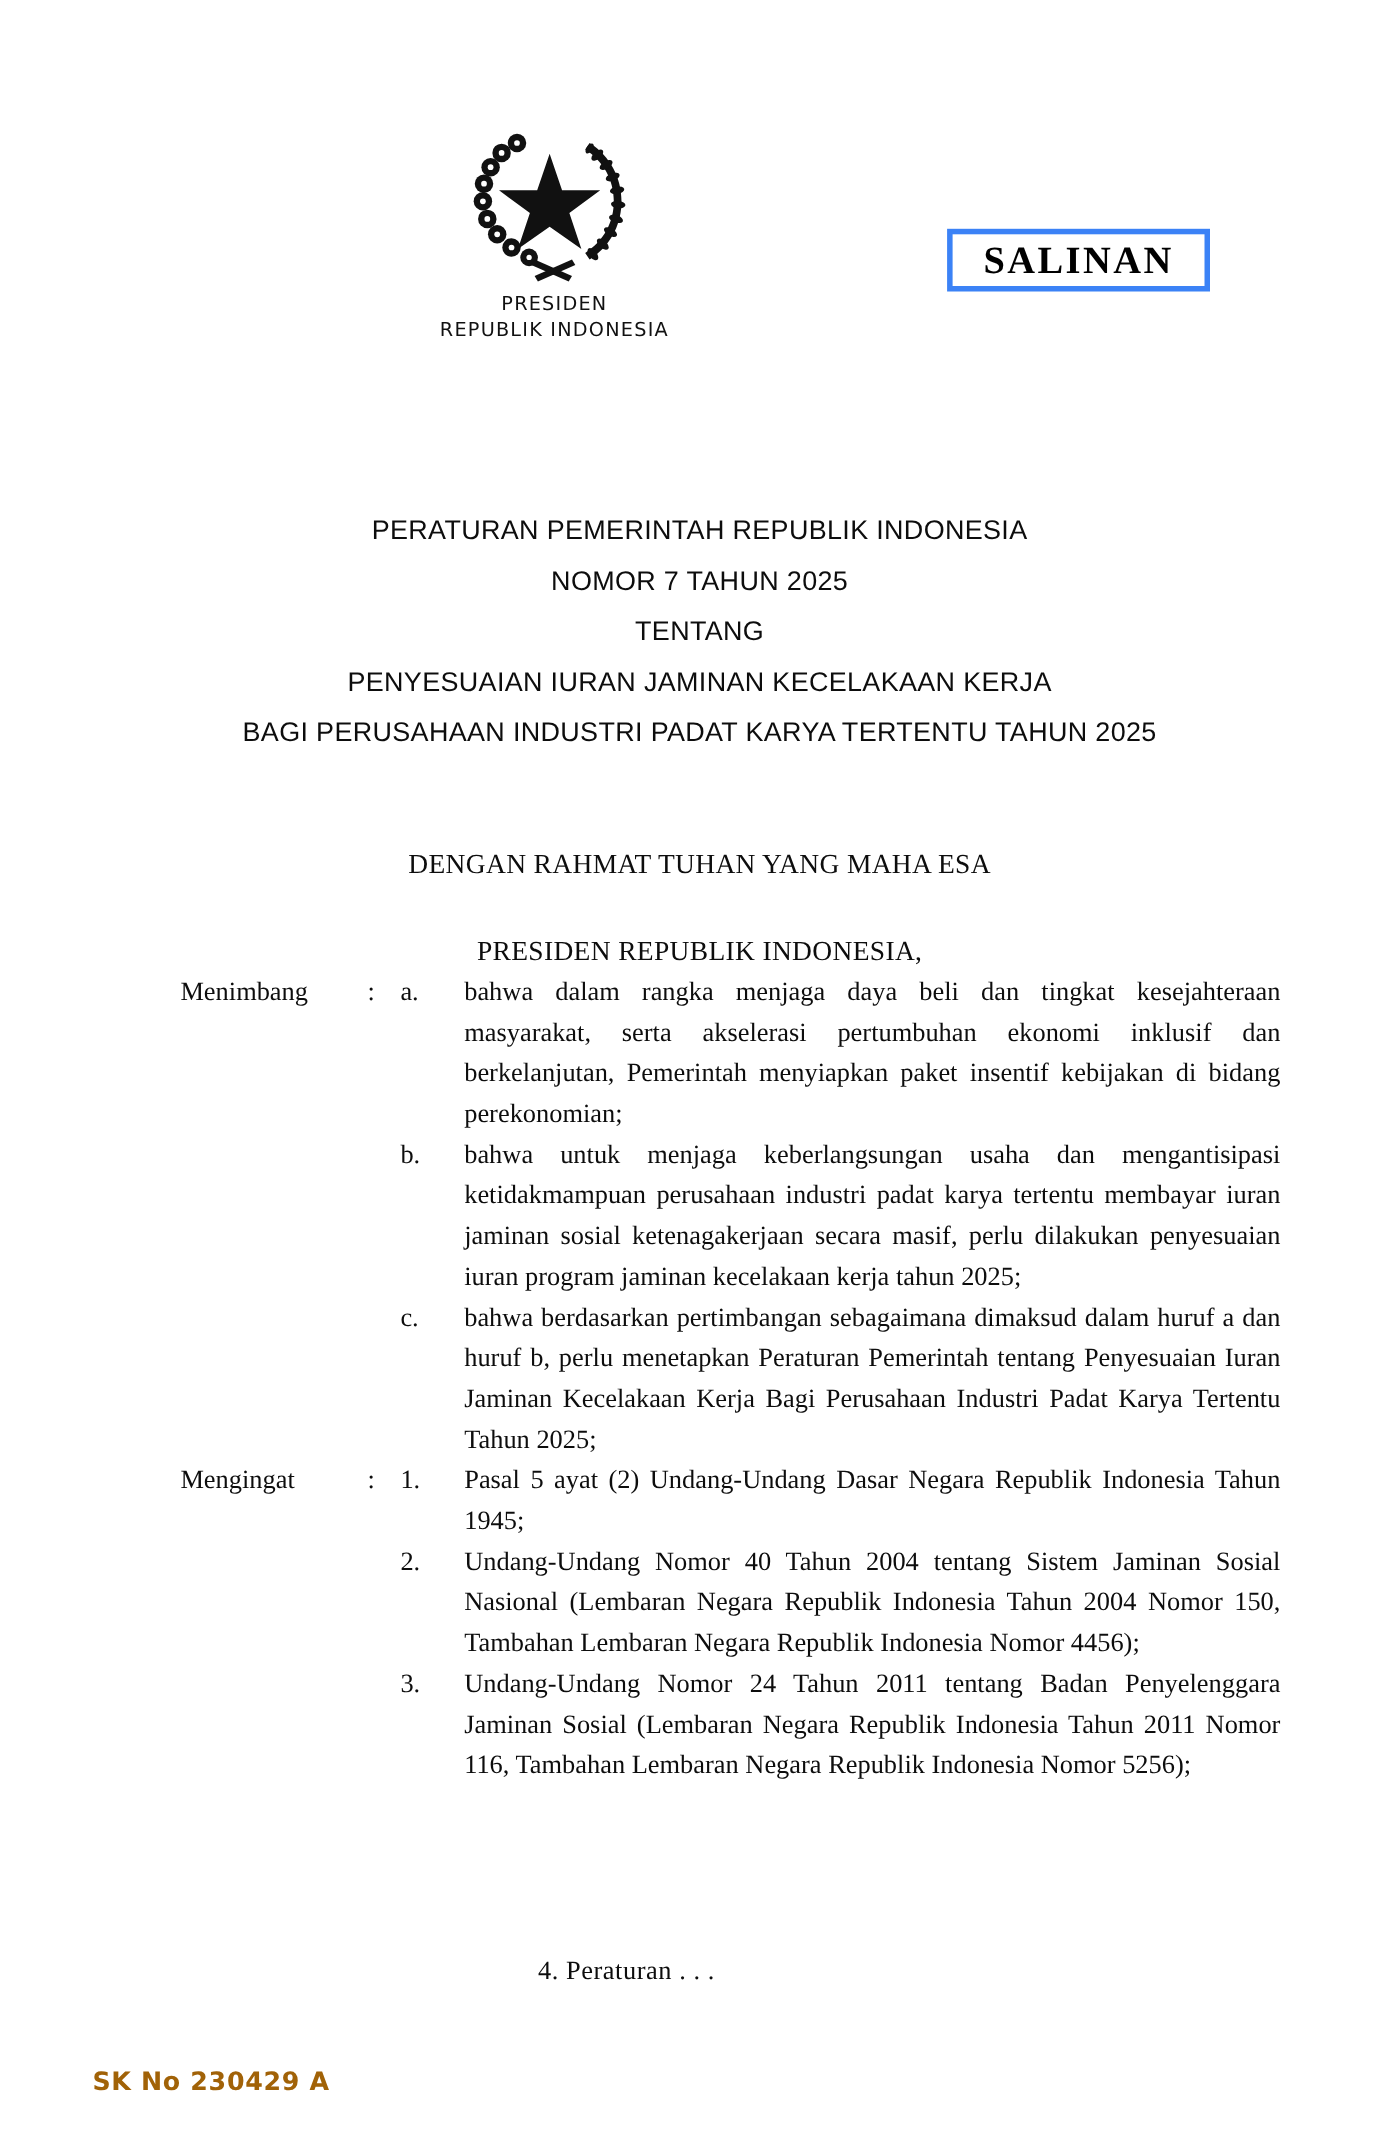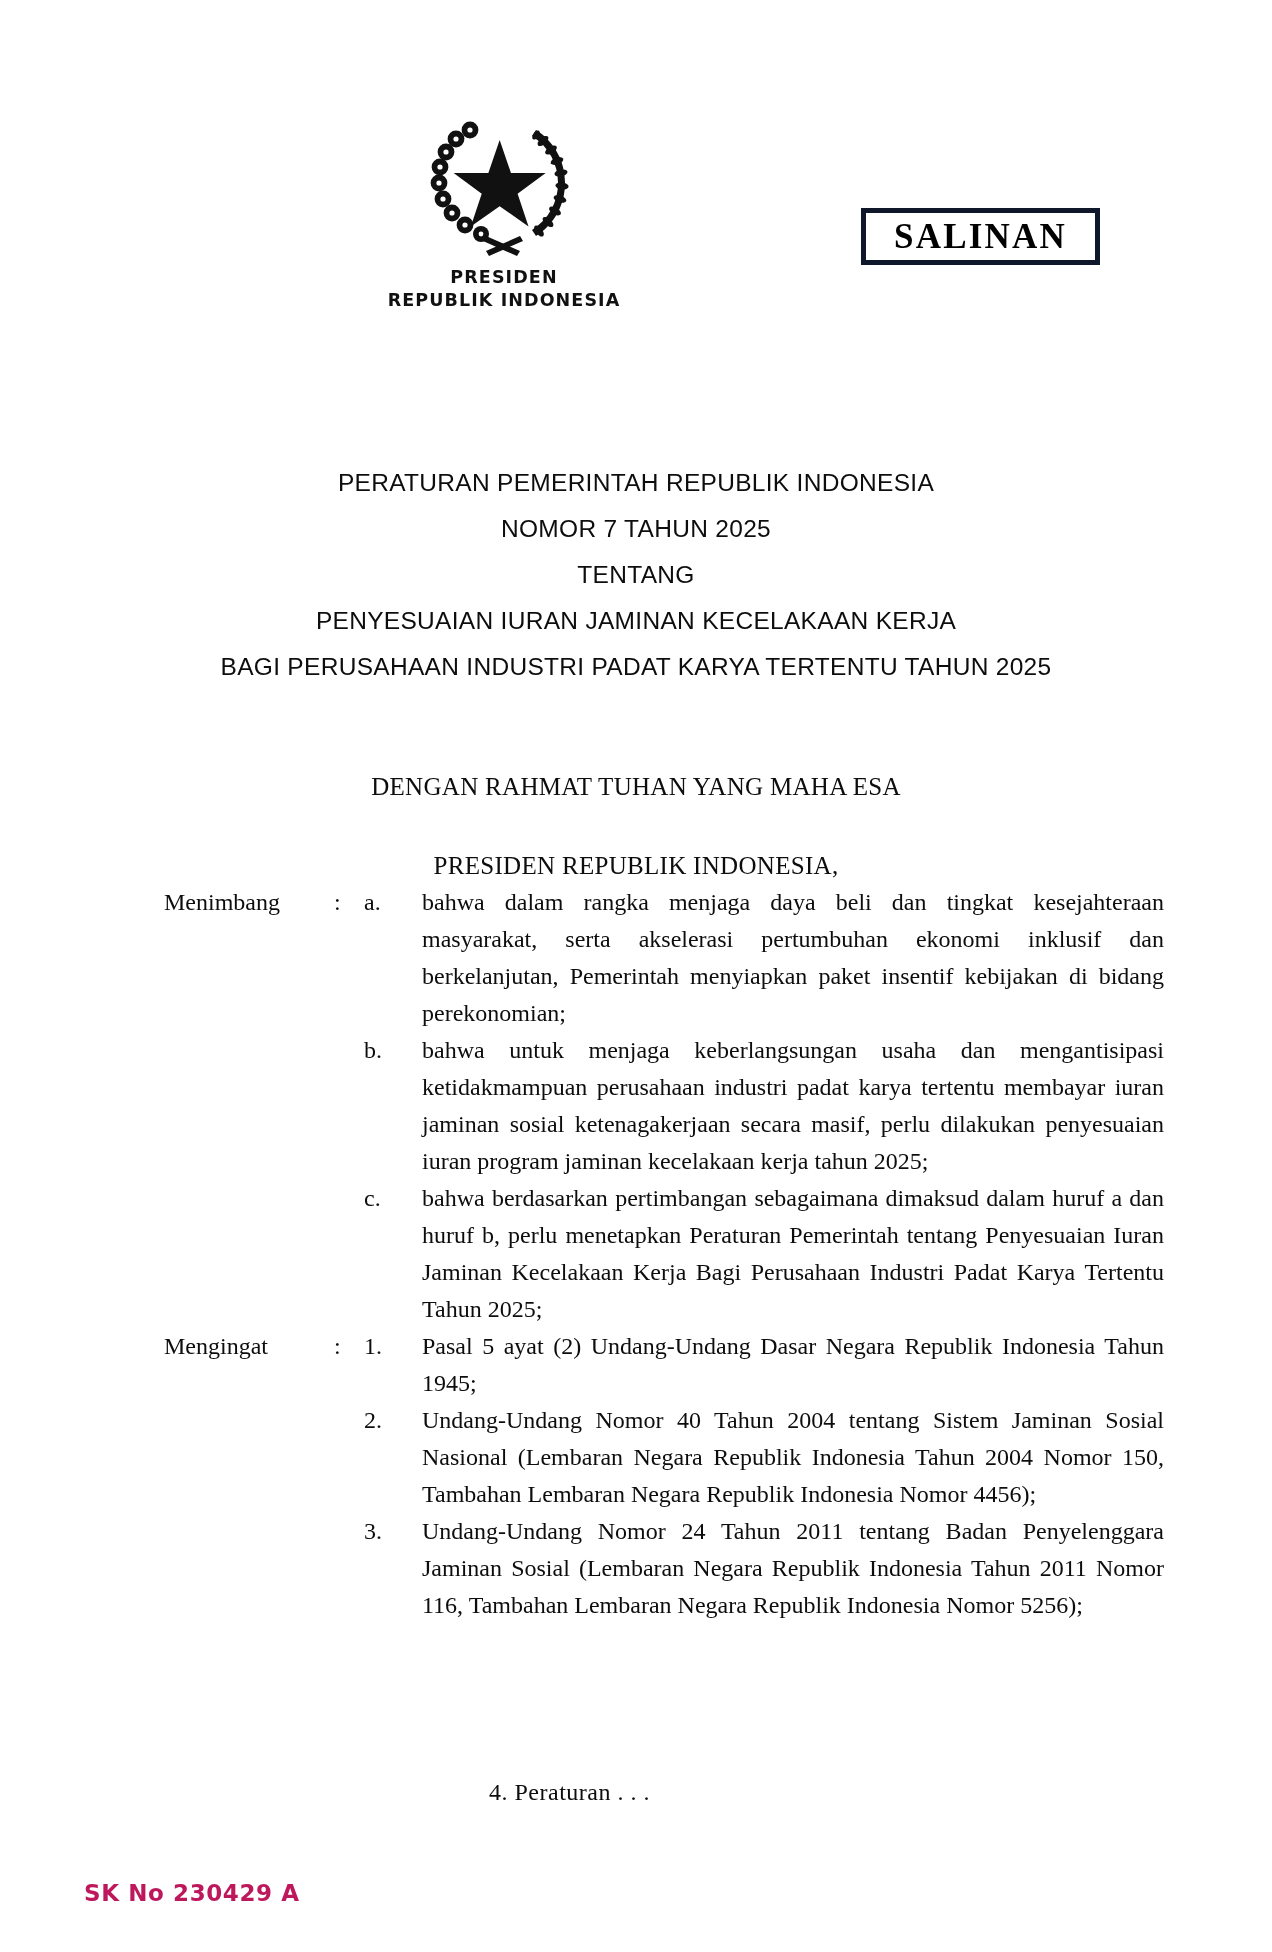--- a/index.html
+++ b/index.html
@@ -41,36 +41,36 @@
   }
   .emblem-svg { display: block; width: 152px; height: 150px; }
 
   .institution {
     position: absolute;
     left: 354px;
     top: 158px;
     width: 300px;
     text-align: center;
     font-family: "DejaVu Sans", sans-serif;
-    font-weight: 700;
+    font-weight: 400;
     letter-spacing: 1.1px;
     line-height: 1.30;
     color: #111;
   }
   .institution .l1 { font-size: 17.5px; }
   .institution .l2 { font-size: 17.5px; }
 
   
   .salinan-box {
     position: absolute;
     left: 861px;
     top: 208px;
     width: 239px;
     height: 57px;
-    border: 5px solid #0f172a;
+    border: 5px solid #3b82f6;
     background: #ffffff;
     display: flex;
     align-items: center;
     justify-content: center;
     box-sizing: border-box;
   }
   .salinan-text {
     font-family: "Liberation Serif", serif;
     font-weight: 700;
     font-size: 35px;
@@ -175,21 +175,21 @@
 
   
   .sk-footer {
     position: absolute;
     left: 84px;
     top: 1880px;
     font-family: "DejaVu Sans", sans-serif;
     font-weight: 700;
     font-size: 23px;
     letter-spacing: 0.6px;
-    color: #be185d;
+    color: #a16207;
   }
 </style>
 </head>
 <body>
 
 <div class="page">
 
   <div class="masthead">
 
     <div class="emblem-wrap">

